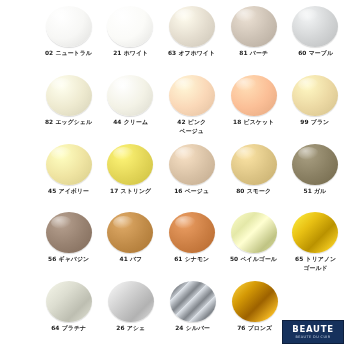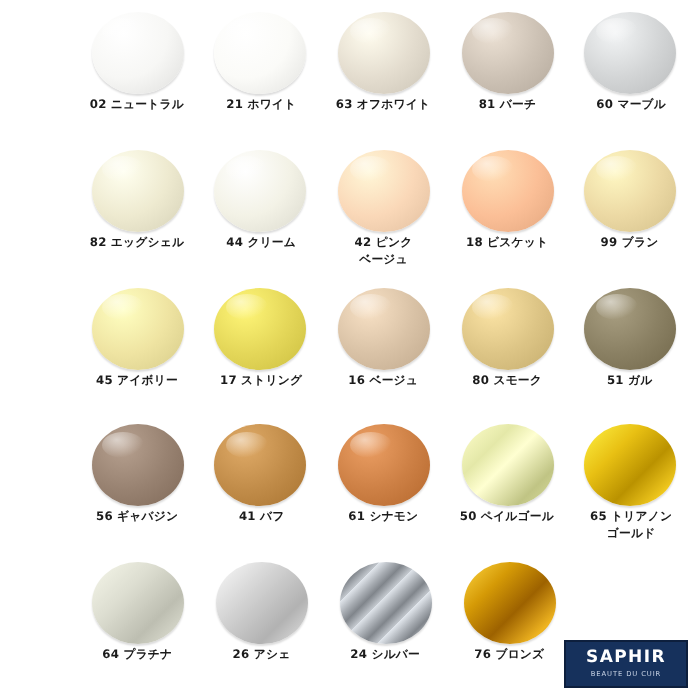--- a/index.html
+++ b/index.html
@@ -207,15 +207,15 @@
         <div class="label">24 シルバー</div>
       </div>
       <div class="cell">
         <div class="swatch metallic" style="background: linear-gradient(135deg, #ffd743 0%, #d59a06 30%, #9d6200 58%, #efb420 84%, #b17600 100%);"></div>
         <div class="label">76 ブロンズ</div>
       </div>
     </div>
   </div>
 
 <div id="logo">
-  <div class="brand">SAPHIR</div>
+  <div class="brand">BEAUTE</div>
   <div class="tagline">BEAUTE DU CUIR</div>
 </div>
 
 </body></html>

